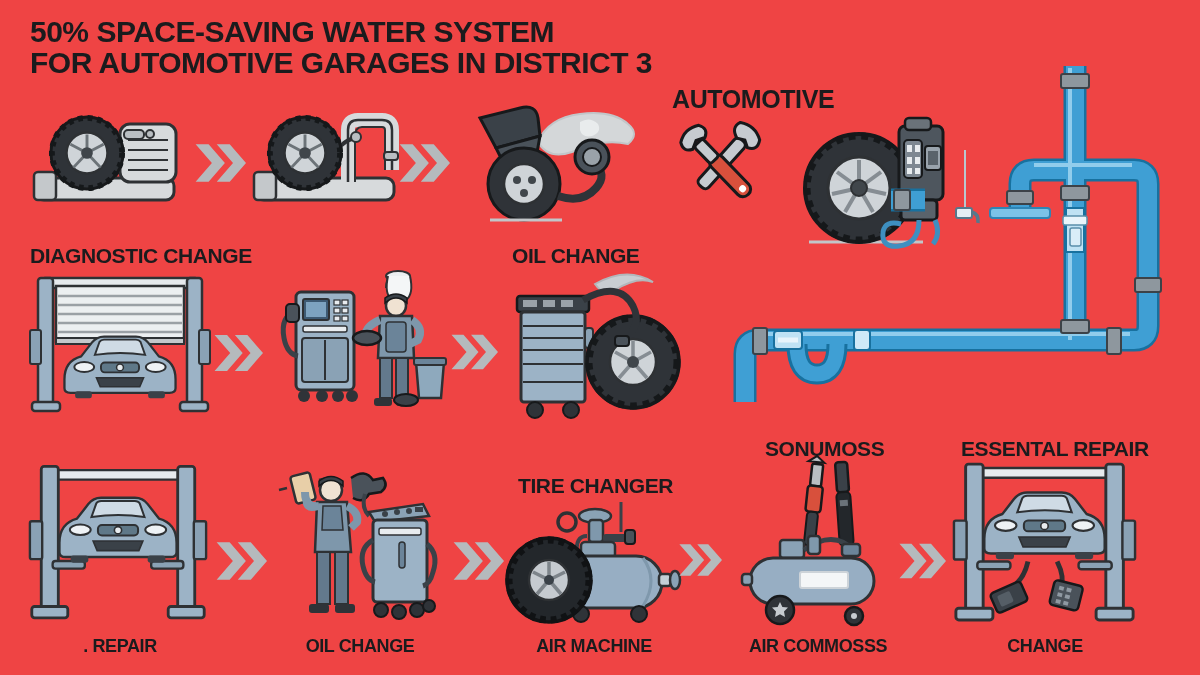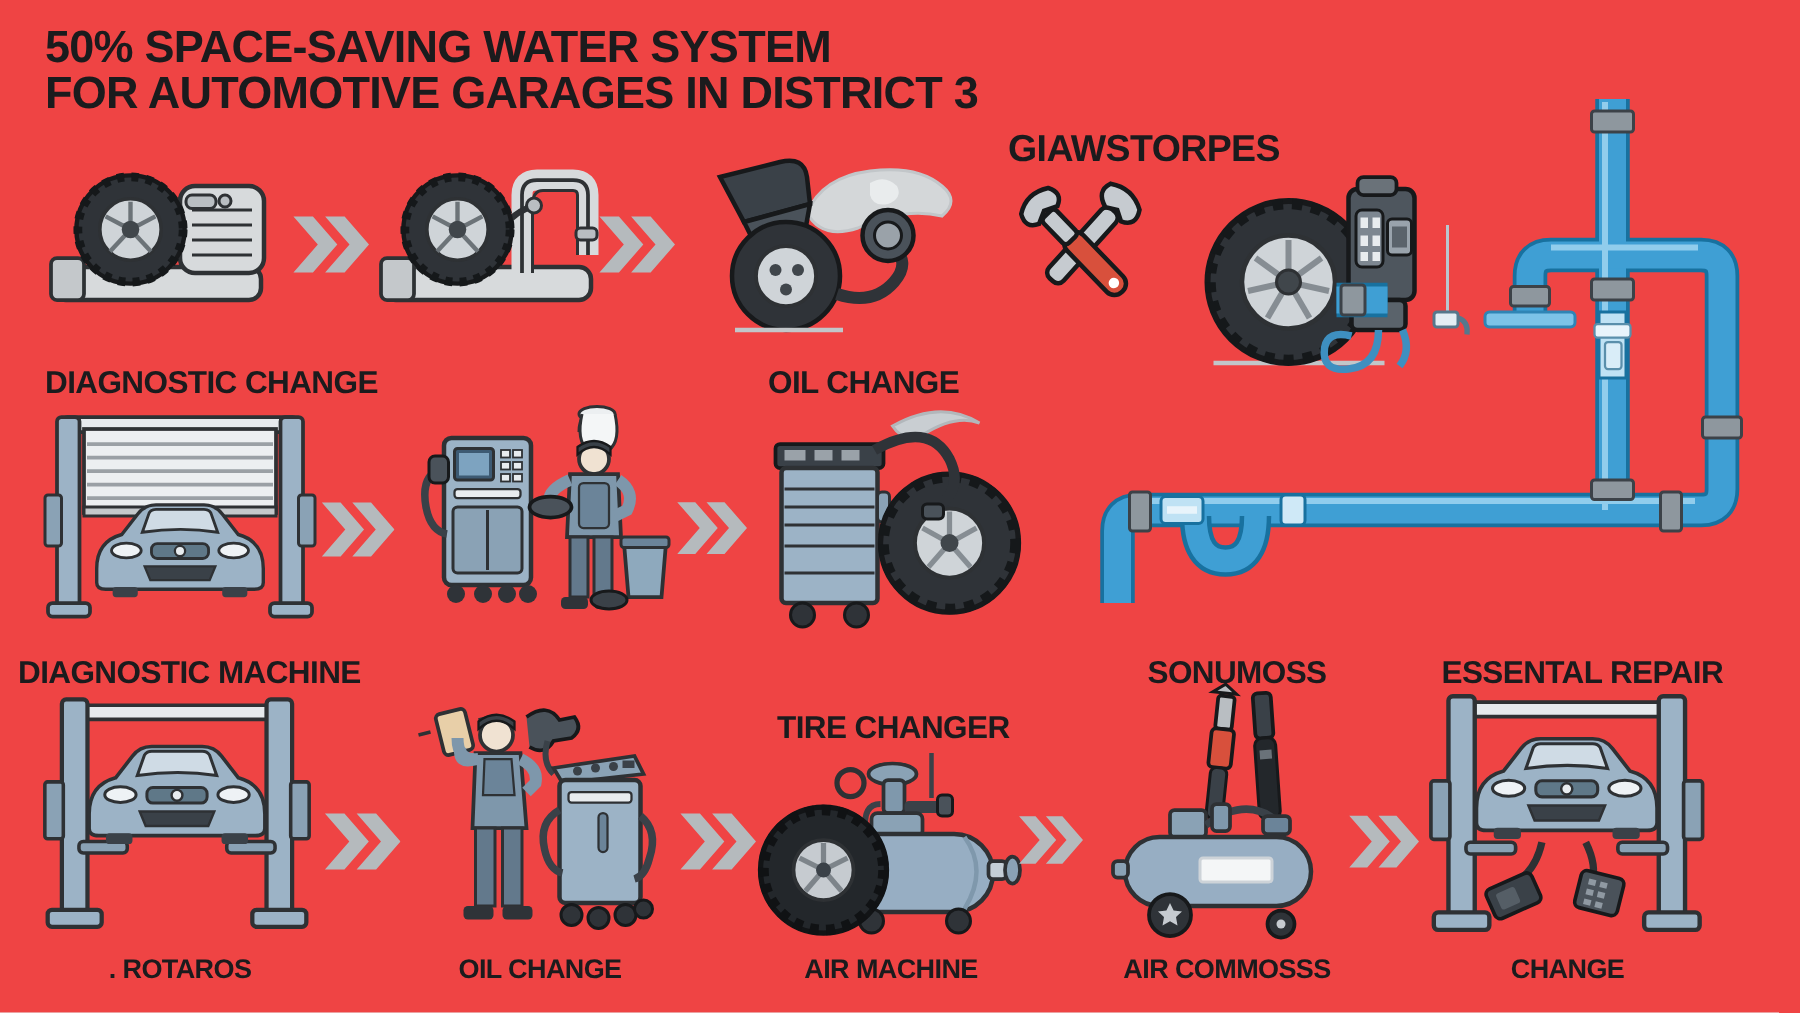--- a/index.html
+++ b/index.html
@@ -117,21 +117,21 @@
     <circle cx="72" cy="84" r="20" fill="#cfd4d8" stroke="#2e3134" stroke-width="2.5"></circle>
     <circle cx="65" cy="80" r="4" fill="#40464b"></circle>
       <circle cx="80" cy="80" r="4" fill="#40464b"></circle>
       <circle cx="72" cy="93" r="4" fill="#40464b"></circle>
     <path d="M106 96 Q130 104 144 88 Q156 74 142 64" fill="none" stroke="#2f3338" stroke-width="8"></path>
     <circle cx="140" cy="57" r="17" fill="#4a525a" stroke="#17191b" stroke-width="3"></circle>
     <circle cx="140" cy="57" r="9" fill="#9aa2a9" stroke="#17191b" stroke-width="2"></circle>
     <line x1="38" y1="120" x2="110" y2="120" stroke="#c2c6c9" stroke-width="3"></line>
   </svg>
 
-  <div class="lbl lbl-big" style="left:672px;top:85px">GIAWSTORPES</div>
+  <div class="lbl lbl-big" style="left:672px;top:85px">AUTOMOTIVE</div>
 
   <svg class="art" style="left:668px;top:114px" width="104" height="104" viewBox="0 0 104 104">
     <g transform="rotate(42 52 52)">
       <rect x="45" y="18" width="13" height="62" rx="5" fill="#c6cbd0" stroke="#17191b" stroke-width="3"></rect>
       <path d="M38 6 q13 -8 26 0 q6 10 -4 14 l-7 -4 l-7 4 q-12 -4 -8 -14 Z" fill="#c6cbd0" stroke="#17191b" stroke-width="3"></path>
     </g>
     <g transform="rotate(-44 52 52)">
       <rect x="45" y="40" width="15" height="52" rx="7" fill="#d8503c" stroke="#17191b" stroke-width="3"></rect>
       <circle cx="52.5" cy="84" r="3.5" fill="#fff"></circle>
       <rect x="46.5" y="20" width="12" height="24" rx="3" fill="#c6cbd0" stroke="#17191b" stroke-width="3"></rect>
@@ -323,21 +323,20 @@
         <line x1="130" y1="96" x2="148" y2="86"></line>
         <line x1="130" y1="96" x2="144" y2="112"></line>
       <line x1="130" y1="96" x2="116" y2="112"></line>
         <line x1="130" y1="96" x2="112" y2="86"></line>
     </g>
     <circle cx="130" cy="96" r="6" fill="#40464b"></circle>
     <path d="M80 34 Q116 14 130 40 Q140 60 120 74" fill="none" stroke="#2f3338" stroke-width="7"></path>
     <rect x="112" y="70" width="14" height="10" rx="3" fill="#4a525a" stroke="#17191b" stroke-width="2"></rect>
   </svg>
 
-  <div class="lbl" style="left:12px;top:437px">DIAGNOSTIC MACHINE</div>
   <div class="lbl" style="left:765px;top:437px">SONUMOSS</div>
   <div class="lbl" style="left:961px;top:437px">ESSENTAL REPAIR</div>
   <div class="lbl" style="left:518px;top:474px">TIRE CHANGER</div>
 
   <svg class="art" style="left:28px;top:458px" width="180" height="172" viewBox="0 0 190 172">
     <use href="#lift" width="190" height="172"></use>
     <use href="#car" x="23" y="32" width="144" height="78"></use>
   </svg>
 
   <svg class="art chev" style="left:215px;top:538px" width="52" height="46">
@@ -460,19 +459,19 @@
           <rect x="108" y="131" width="5" height="4"></rect>
           <rect x="116" y="131" width="5" height="4"></rect>
           <rect x="108" y="138" width="5" height="4"></rect>
           <rect x="116" y="138" width="5" height="4"></rect>
           <rect x="108" y="145" width="5" height="4"></rect>
           <rect x="116" y="145" width="5" height="4"></rect>
         </g>
     </g>
   </svg>
 
-  <div class="cap" style="left:120px">. ROTAROS</div>
+  <div class="cap" style="left:120px">. REPAIR</div>
   <div class="cap" style="left:360px">OIL CHANGE</div>
   <div class="cap" style="left:594px">AIR MACHINE</div>
   <div class="cap" style="left:818px">AIR COMMOSSS</div>
   <div class="cap" style="left:1045px">CHANGE</div>
 
 </div>
 
 </body></html>

